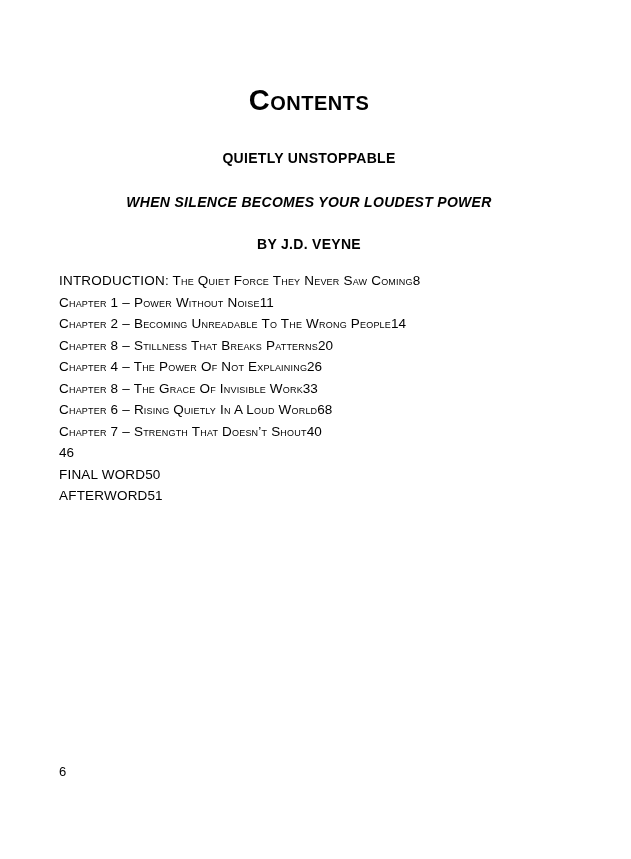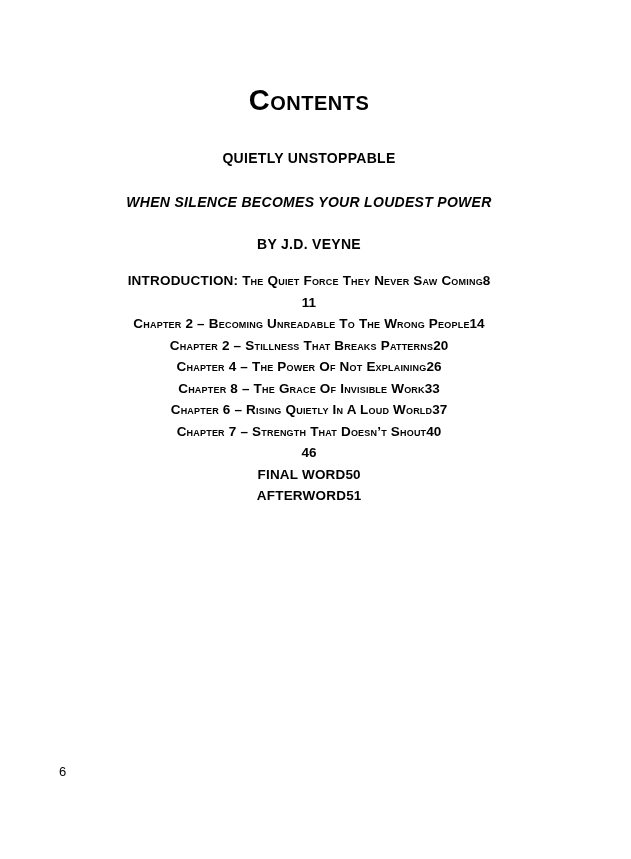--- a/index.html
+++ b/index.html
@@ -35,26 +35,26 @@
   }
   .sub-title    { top: 150px; }
   .sub-subtitle { top: 194px; font-style: italic; }
   .sub-author   { top: 236px; }
   .toc {
     top: 270px;
     list-style: none;
   }
   .toc-row {
     display: flex;
-    justify-content: center;
+    justify-content: flex-start;
     align-items: baseline;
     height: 21.5px;
     line-height: 21.5px;
     font-size: 13.5px;
-    font-weight: 700;
+    font-weight: 400;
   }
   .toc-title {
     font-variant: small-caps;
     letter-spacing: 0.2px;
     white-space: nowrap;
   }
   .toc-page {
     text-align: right;
     white-space: nowrap;
   }
@@ -78,41 +78,42 @@
   <div class="content-col subline sub-subtitle">WHEN SILENCE BECOMES YOUR LOUDEST POWER</div>
 
   <div class="content-col subline sub-author">BY J.D. VEYNE</div>
 
   <ul class="content-col toc">
     <li class="toc-row">
       <span class="toc-title">INTRODUCTION: The Quiet Force They Never Saw Coming</span>
       <span class="toc-page">8</span>
     </li>
     <li class="toc-row">
+      <span class="toc-title">Chapter 1 – Power Without Noise</span>
       <span class="toc-page">11</span>
     </li>
     <li class="toc-row">
       <span class="toc-title">Chapter 2 – Becoming Unreadable To The Wrong People</span>
       <span class="toc-page">14</span>
     </li>
     <li class="toc-row">
-      <span class="toc-title">Chapter 2 – Stillness That Breaks Patterns</span>
+      <span class="toc-title">Chapter 8 – Stillness That Breaks Patterns</span>
       <span class="toc-page">20</span>
     </li>
     <li class="toc-row">
       <span class="toc-title">Chapter 4 – The Power Of Not Explaining</span>
       <span class="toc-page">26</span>
     </li>
     <li class="toc-row">
       <span class="toc-title">Chapter 8 – The Grace Of Invisible Work</span>
       <span class="toc-page">33</span>
     </li>
     <li class="toc-row">
       <span class="toc-title">Chapter 6 – Rising Quietly In A Loud World</span>
-      <span class="toc-page">37</span>
+      <span class="toc-page">68</span>
     </li>
     <li class="toc-row">
       <span class="toc-title">Chapter 7 – Strength That Doesn’t Shout</span>
       <span class="toc-page">40</span>
     </li>
     <li class="toc-row">
       <span class="toc-page">46</span>
     </li>
     <li class="toc-row">
       <span class="toc-title">FINAL WORD</span>

